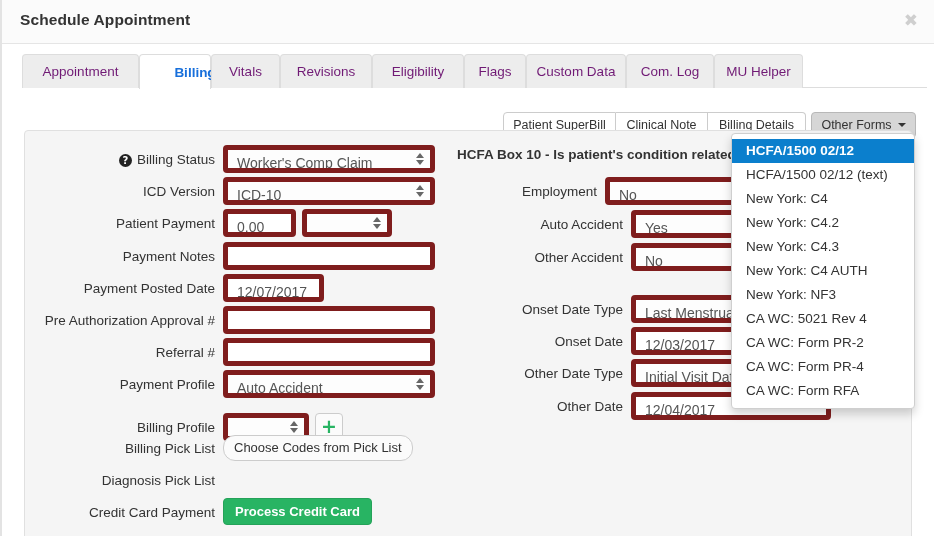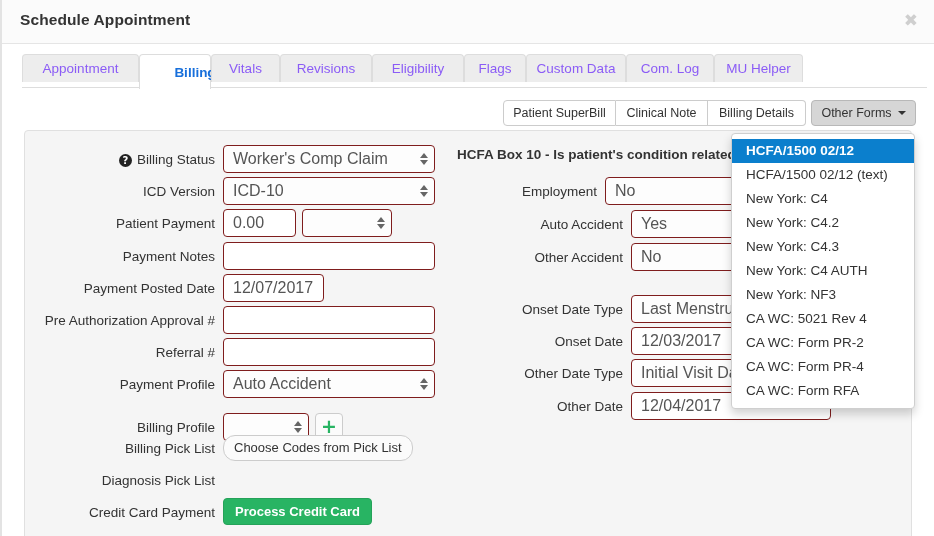--- a/index.html
+++ b/index.html
@@ -37,40 +37,40 @@
     background: none; border: none; padding: 2px 4px;
   }
 
   
   .tabstrip {
     position: absolute; left: 20px; top: 54px;
     width: 905px; height: 34px;
     border-bottom: 1px solid #dddddd;
   }
   .tab {
-    position: absolute; top: 0; height: 28px;
+    position: absolute; top: 0; height: 34px;
     background: #ededed;
     border: 1px solid #dddddd;
     border-bottom: none;
     border-radius: 4px 4px 0 0;
-    color: #8b5cf6; font-size: 13.5px;
+    color: #701a75; font-size: 13.5px;
     display: flex; align-items: center; justify-content: center;
     cursor: pointer;
   }
   .tab.active {
     background: #ffffff;
     color: #176fdb; font-weight: bold;
     border-color: #dddddd;
     height: 35px;
   }
 
   
   .btnbar { position: absolute; top: 100px; height: 26px; }
   .btn {
-    position: absolute; top: 0; height: 26px;
+    position: absolute; top: 12px; height: 26px;
     background: #ffffff; border: 1px solid #cccccc;
     color: #333333; font-size: 12.5px;
     display: flex; align-items: center; justify-content: center;
     cursor: pointer; white-space: nowrap;
   }
   .btn.grp-l { border-radius: 4px 0 0 4px; }
   .btn.grp-m { border-radius: 0; border-left: none; }
   .btn.grp-r { border-radius: 0 4px 4px 0; border-left: none; }
   .btn.dropdown-toggle {
     border-radius: 4px;
@@ -116,22 +116,22 @@
 
   .form-row { position: absolute; left: 0; height: 30px; }
   .flabel {
     position: absolute; top: 0;
     height: 30px; line-height: 30px;
     text-align: right; font-size: 13.5px; color: #333333;
     white-space: nowrap;
   }
   .ctrl {
     position: absolute; top: 0; height: 28px;
-    border: 1px solid #7f1d1d; border-radius: 4px;
-    background: #ffffff; font-size: 16px; color: #555555;
+    border: 5px solid #7f1d1d; border-radius: 4px;
+    background: #ffffff; font-size: 14px; color: #555555;
     line-height: 26px; padding: 0 9px;
     overflow: hidden; white-space: nowrap;
   }
   .ctrl.sel { padding-right: 22px; background: #fdfdfd; }
   .spin {
     position: absolute; right: 6px; top: 50%;
     margin-top: -7px; width: 8px; height: 14px;
     pointer-events: none;
   }
   .spin::before, .spin::after {

